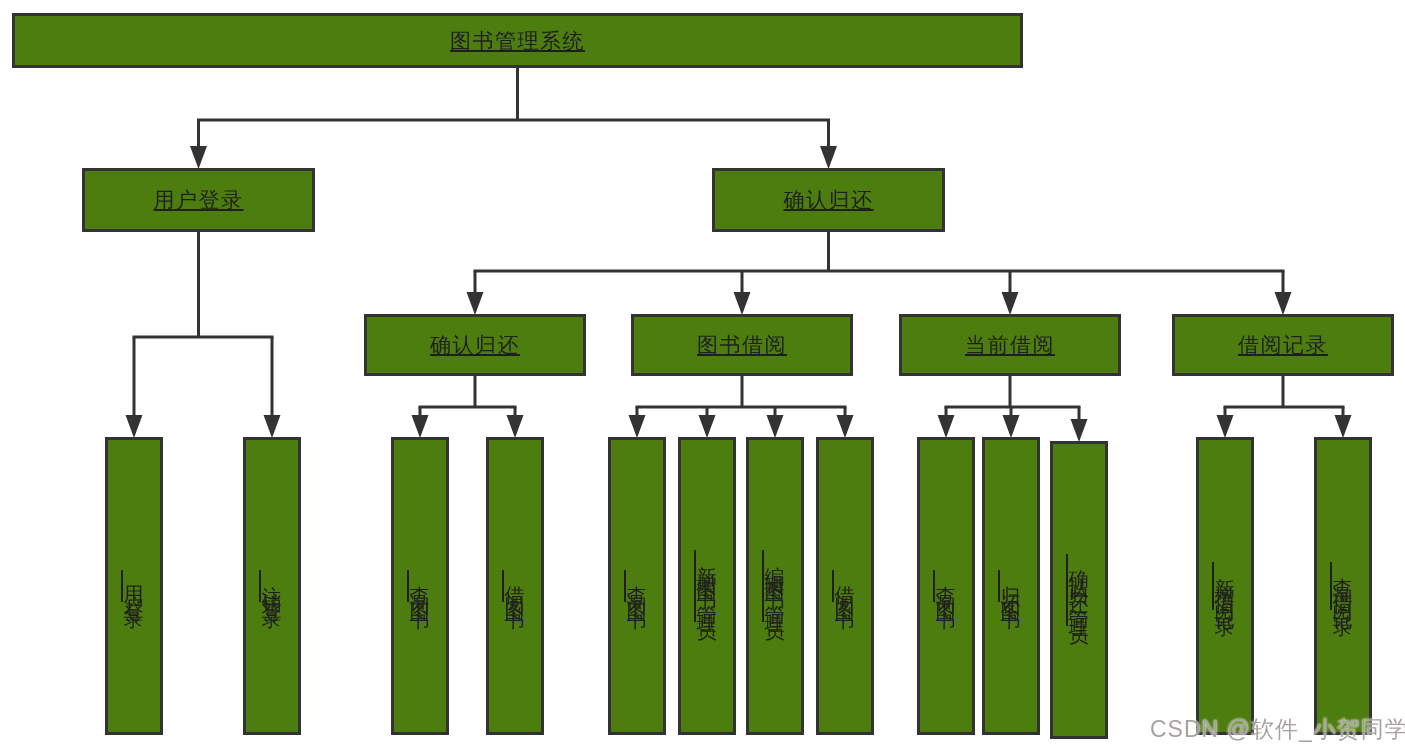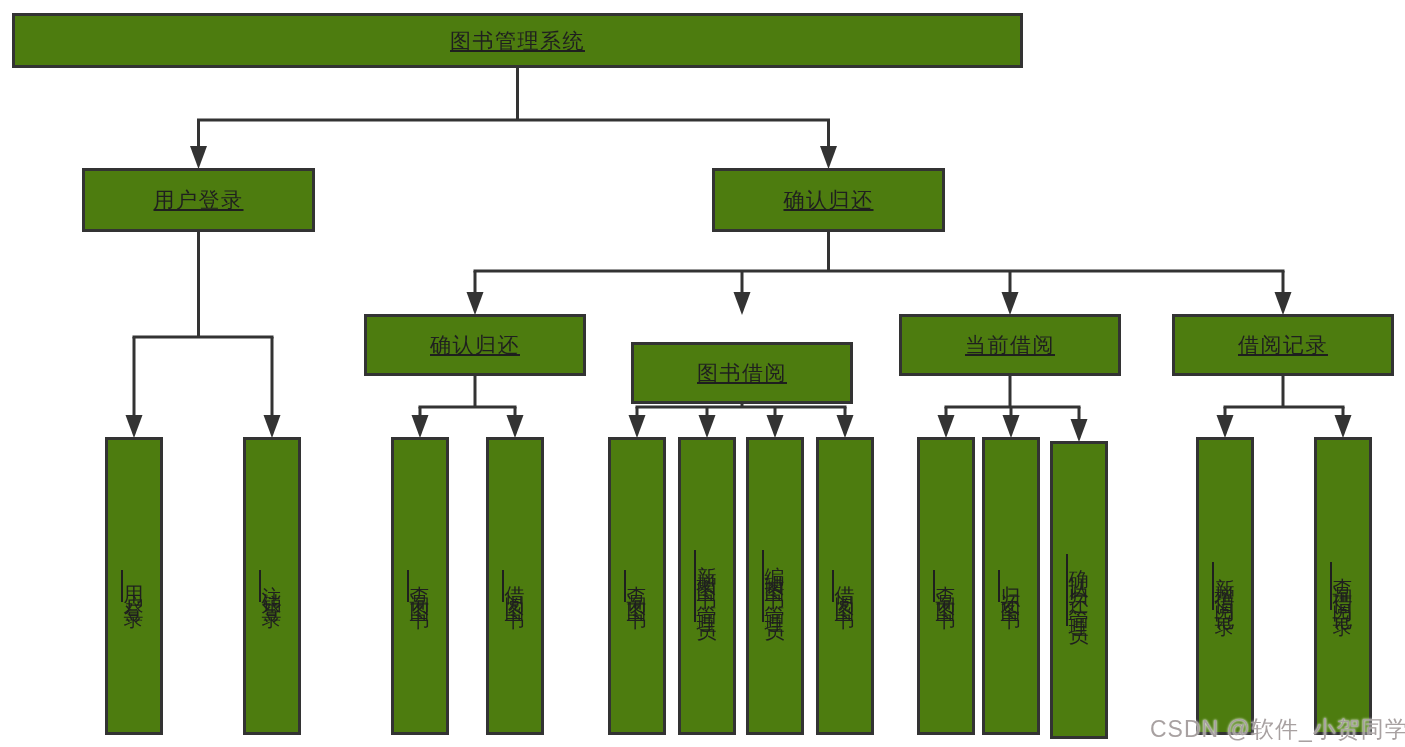--- a/index.html
+++ b/index.html
@@ -132,21 +132,21 @@
   <div class="box" style="left:82px; top:168px; width:233px; height:64px;">
     <span class="hlabel">用户登录</span>
   </div>
   <div class="box" style="left:712px; top:168px; width:233px; height:64px;">
     <span class="hlabel">确认归还</span>
   </div>
 
   <div class="box" style="left:364px; top:314px; width:222px; height:62px;">
     <span class="hlabel">确认归还</span>
   </div>
-  <div class="box" style="left:631px; top:314px; width:222px; height:62px;margin-top:28px;">
+  <div class="box" style="left:631px; top:314px; width:222px; height:62px;">
     <span class="hlabel">图书借阅</span>
   </div>
   <div class="box" style="left:899px; top:314px; width:222px; height:62px;">
     <span class="hlabel">当前借阅</span>
   </div>
   <div class="box" style="left:1172px; top:314px; width:222px; height:62px;">
     <span class="hlabel">借阅记录</span>
   </div>
 
   <div class="box leaf" style="left:105px;">

